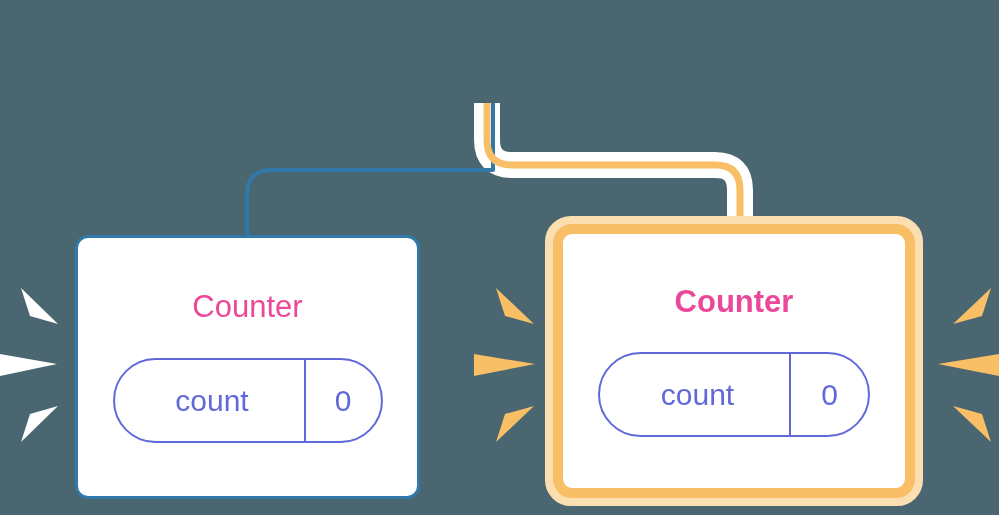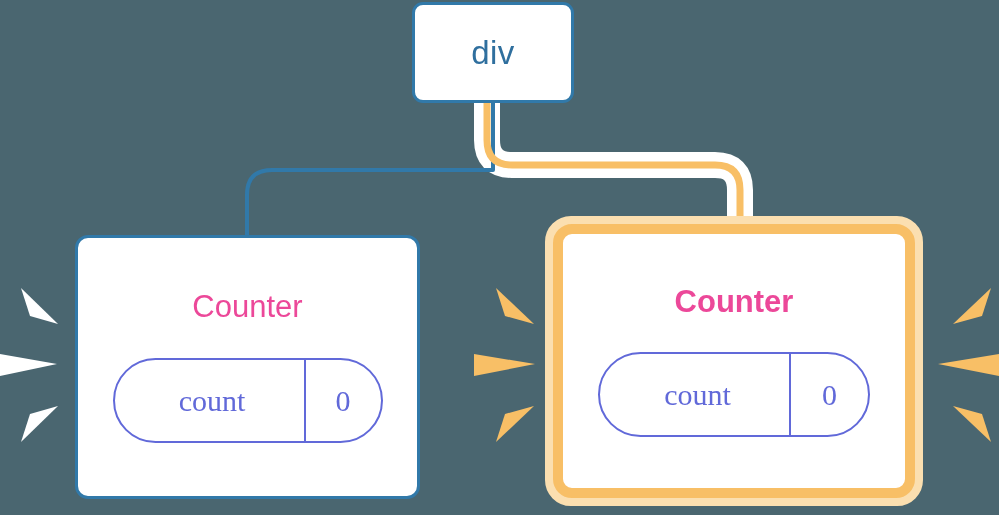--- a/index.html
+++ b/index.html
@@ -109,21 +109,20 @@
 
   
   .pill {
     display: flex;
     align-items: stretch;
     box-sizing: border-box;
     border: 2px solid #6169d9;
     border-radius: 999px;
     background: #ffffff;
     overflow: hidden;
-    font-family: Liberation Serif, serif;
   }
   .pill-left {
     width: 270px;
     height: 85px;
     margin-top: 36px;
   }
   .pill-right {
     width: 272px;
     height: 85px;
     margin-top: 35px;
@@ -175,23 +174,20 @@
              L 247 240" fill="none" stroke="#3179a9" stroke-width="4" stroke-linecap="butt" stroke-linejoin="round"></path>
 
     <path d="M 487 103
              L 487 140
              Q 487 165 512 165
              L 715 165
              Q 740 165 740 190
              L 740 232" fill="none" stroke="#f8bf66" stroke-width="7" stroke-linecap="butt" stroke-linejoin="round"></path>
   </svg>
 
-  <div class="node node-div">
-    <span class="title">div</span>
-  </div>
 
   <div class="node node-counter-left">
     <span class="counter-title regular">Counter</span>
     <div class="pill pill-left">
       <span class="key">count</span>
       <span class="val">0</span>
     </div>
   </div>
 
   <div class="node-counter-right-wrap">

